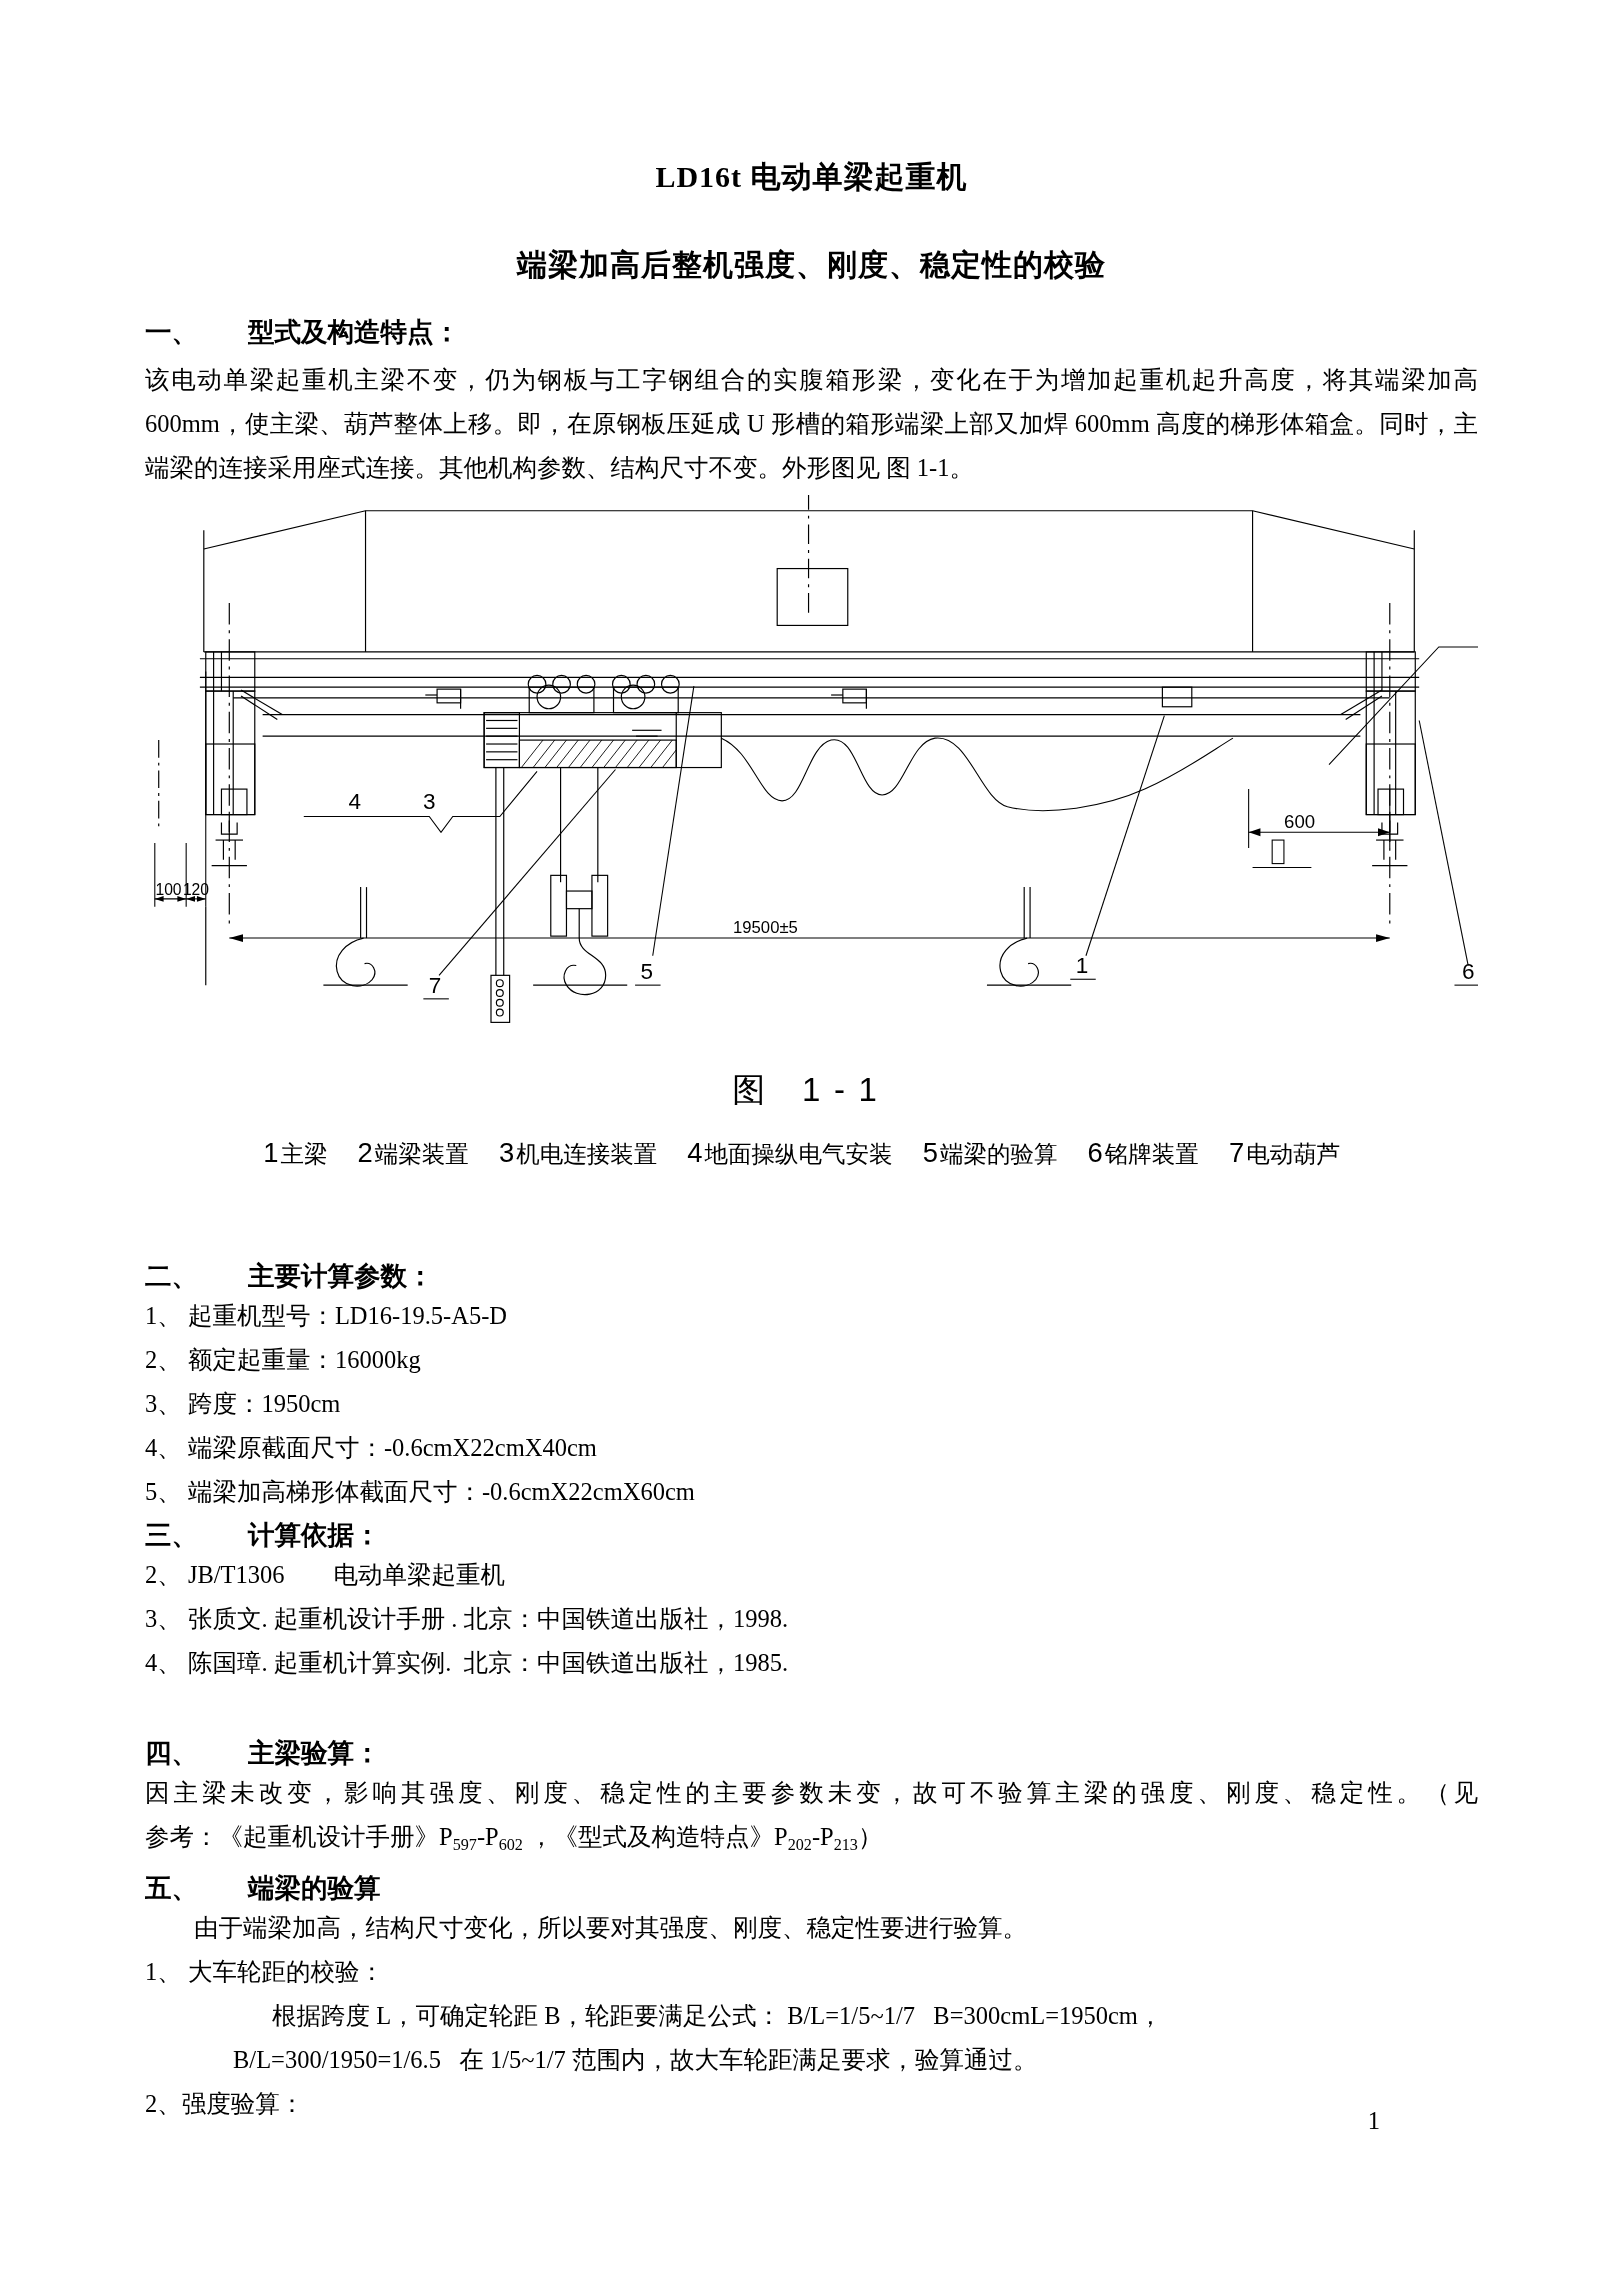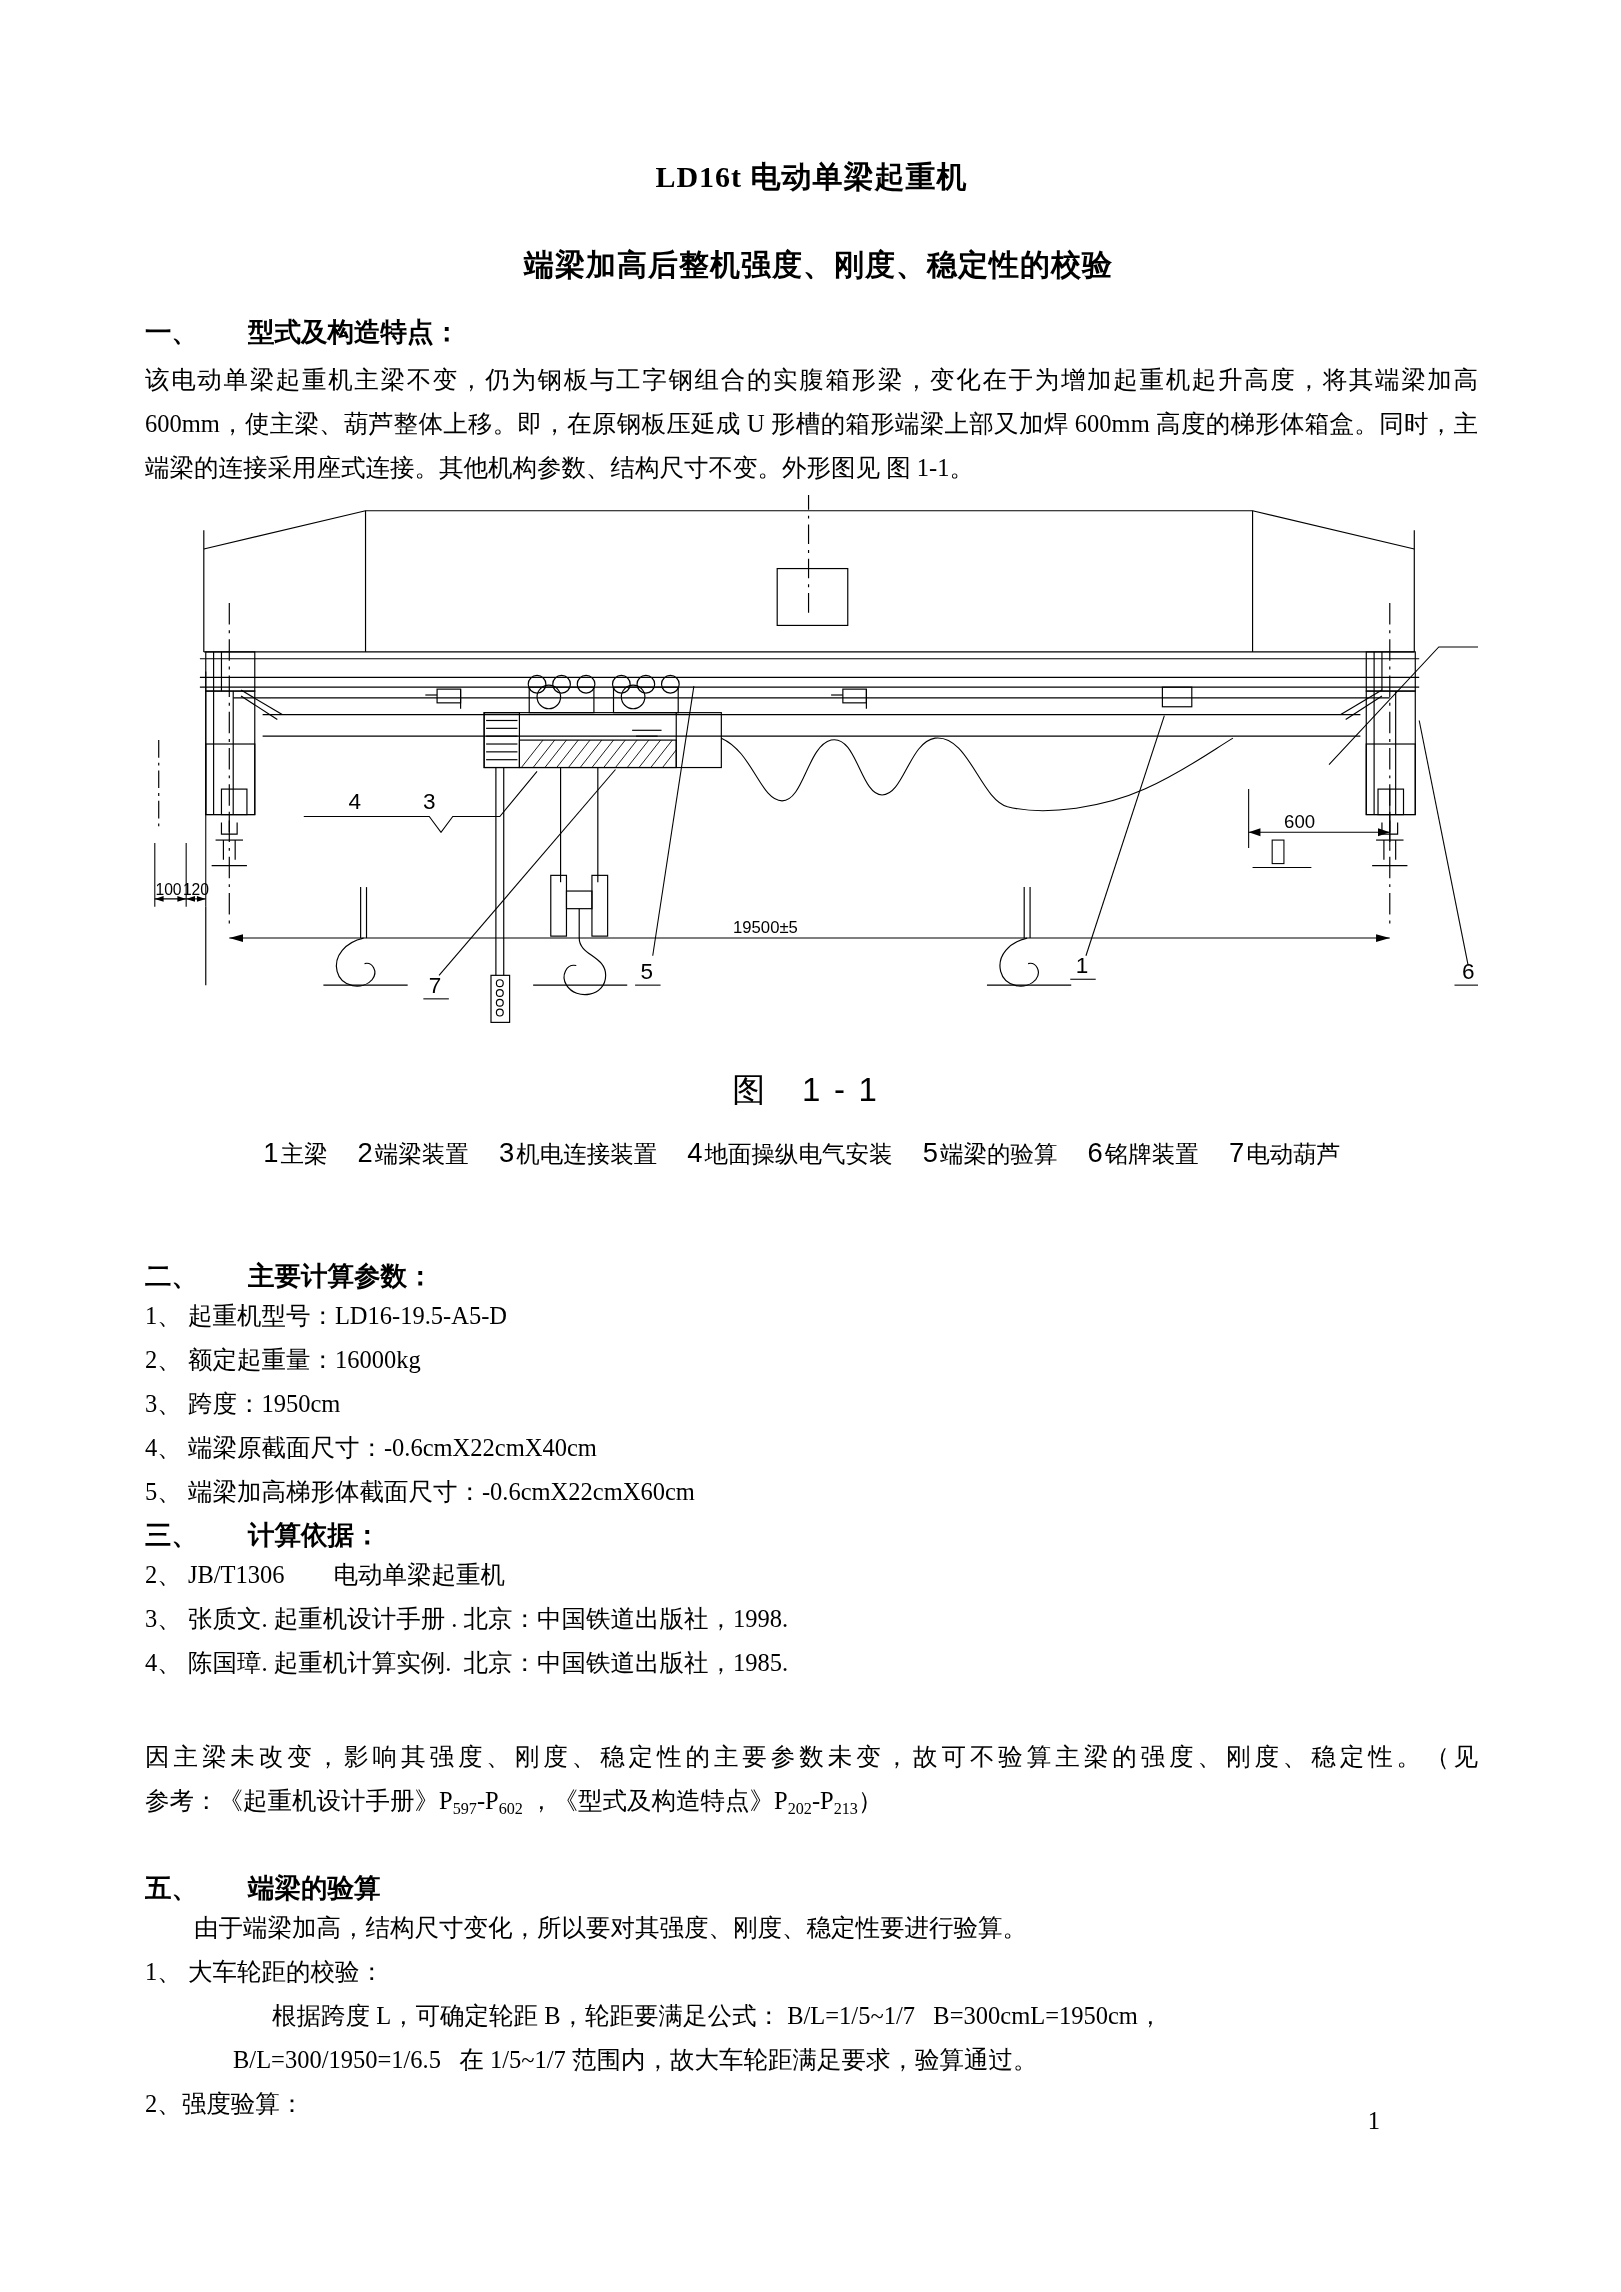--- a/index.html
+++ b/index.html
@@ -32,21 +32,21 @@
   
   .doc-title {
     text-align: center;
     font-weight: bold;
     font-size: 30px;
     letter-spacing: 1px;
     margin: 0;
     padding: 0;
   }
   .title1 { position: absolute; left: 0; top: 157px; width: 1333px; }
-  .title2 { position: absolute; left: 7px; top: 245px; width: 1333px; }
+  .title2 { position: absolute; left: 0; top: 245px; width: 1333px; }
 
   
   .sec-head {
     font-weight: bold;
     font-size: 26.5px;
     font-family: "Liberation Sans", "DejaVu Sans", sans-serif;
     white-space: pre;
   }
   .sec-num { display: inline-block; width: 103px; }
 
@@ -367,20 +367,21 @@
     </div>
 
     <div class="blk" style="top:1517px;">
       <div class="sec-head"><span class="sec-num">三、</span><span>计算依据：</span></div>
       <div class="listline">2、 JB/T1306        电动单梁起重机</div>
       <div class="listline">3、 张质文. 起重机设计手册 . 北京：中国铁道出版社，1998.</div>
       <div class="listline">4、 陈国璋. 起重机计算实例.  北京：中国铁道出版社，1985.</div>
     </div>
 
     <div class="blk" style="top:1735px;">
+      <div class="sec-head"><span class="sec-num">四、</span><span>主梁验算：</span></div>
       <div class="para para-just">因主梁未改变，影响其强度、刚度、稳定性的主要参数未变，故可不验算主梁的强度、刚度、稳定性。（见</div>
       <div class="para"><span>参考：《起重机设计手册》P</span><sub>597</sub><span>-P</span><sub>602</sub><span> ，《型式及构造特点》P</span><sub>202</sub><span>-P</span><sub>213</sub><span>）</span></div>
     </div>
 
     <div class="blk" style="top:1870px;">
       <div class="sec-head"><span class="sec-num">五、</span><span>端梁的验算</span></div>
       <div class="para indent1">由于端梁加高，结构尺寸变化，所以要对其强度、刚度、稳定性要进行验算。</div>
       <div class="listline">1、 大车轮距的校验：</div>
       <div class="listline indent3">根据跨度 L，可确定轮距 B，轮距要满足公式： B/L=1/5~1/7   B=300cmL=1950cm，</div>
       <div class="listline indent2">B/L=300/1950=1/6.5   在 1/5~1/7 范围内，故大车轮距满足要求，验算通过。</div>

